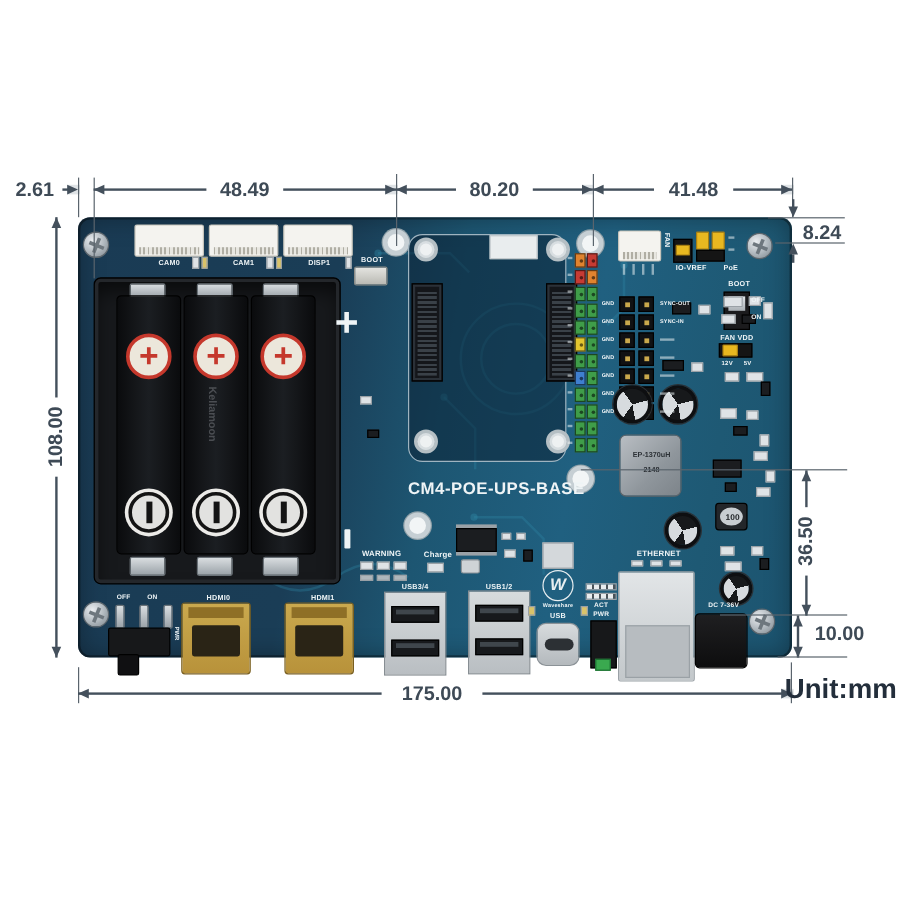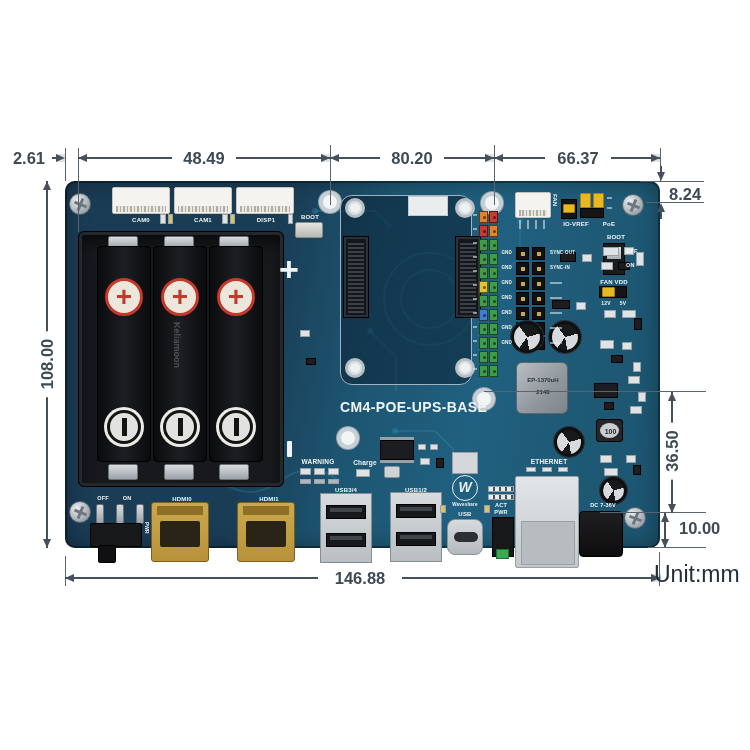--- a/index.html
+++ b/index.html
@@ -12,21 +12,21 @@
   .wit{position:absolute;background:#5a646d;z-index:40;}
   .arr{position:absolute;width:0;height:0;z-index:40;}
   .arr.r{border-top:4px solid transparent;border-bottom:4px solid transparent;border-left:9px solid #44505c;}
   .arr.l{border-top:4px solid transparent;border-bottom:4px solid transparent;border-right:9px solid #44505c;}
   .arr.u{border-left:4px solid transparent;border-right:4px solid transparent;border-bottom:9px solid #44505c;}
   .arr.d{border-left:4px solid transparent;border-right:4px solid transparent;border-top:9px solid #44505c;}
   .dtx{position:absolute;font-size:16.5px;font-weight:700;color:#3e4a56;background:#fff;
        text-align:center;line-height:1.15;padding:0 3px;z-index:41;}
   .dtv{position:absolute;font-size:16.5px;font-weight:700;color:#3e4a56;background:#fff;
        padding:0 8px;z-index:41;transform:translate(-50%,-50%) rotate(-90deg);white-space:nowrap;}
-  .unit{position:absolute;font-size:23px;font-weight:400;color:#232e3b;z-index:41;}
+  .unit{position:absolute;font-size:23px;font-weight:700;color:#232e3b;z-index:41;}
   
   .board{position:absolute;left:65px;top:181px;width:595px;height:367px;border-radius:10px;z-index:1;
     background:linear-gradient(100deg,#1a3b54 0%,#1a3d56 34%,#1d5672 50%,#206080 68%,#1e5974 86%,#1c5470 100%);
     box-shadow:inset 0 0 0 2px rgba(0,0,0,.35), inset 0 0 22px rgba(0,0,0,.35);}
   .traces{position:absolute;left:65px;top:181px;z-index:2;}
   .comp{position:absolute;z-index:10;}
   .sk{position:absolute;color:#eef4f6;font-weight:700;font-size:6px;line-height:1;
       text-align:center;letter-spacing:.2px;z-index:12;white-space:nowrap;}
   .skv{position:absolute;color:#eef4f6;font-weight:700;font-size:6px;line-height:1;
       writing-mode:vertical-rl;z-index:12;white-space:nowrap;}
@@ -342,21 +342,21 @@
   <div class="dtx" style="left:172px;top:149px;width:64px;">48.49</div>
 
   <div class="dl" style="left:330px;top:157px;width:164px;height:1.5px;"></div>
   <div class="arr l" style="left:330px;top:154px;"></div>
   <div class="arr r" style="left:485px;top:154px;"></div>
   <div class="dtx" style="left:380px;top:149px;width:64px;">80.20</div>
 
   <div class="dl" style="left:494px;top:157px;width:166px;height:1.5px;"></div>
   <div class="arr l" style="left:494px;top:154px;"></div>
   <div class="arr r" style="left:651px;top:154px;"></div>
-  <div class="dtx" style="left:545px;top:149px;width:66px;">66.37</div>
+  <div class="dtx" style="left:545px;top:149px;width:66px;">41.48</div>
 
   <div class="wit" style="left:640px;top:181px;width:64px;height:1.2px;"></div>
   <div class="wit" style="left:646px;top:202px;width:58px;height:1.2px;"></div>
   <div class="dl" style="left:660px;top:166px;width:2px;height:7px;"></div>
   <div class="arr d" style="left:657px;top:172px;"></div>
   <div class="arr u" style="left:657px;top:203px;"></div>
   <div class="dl" style="left:660px;top:212px;width:2px;height:7px;"></div>
   <div class="dtx" style="left:666px;top:185px;width:44px;background:none;text-align:left;">8.24</div>
 
   <div class="dl" style="left:46px;top:181px;width:1.5px;height:367px;"></div>
@@ -375,21 +375,21 @@
   <div class="arr u" style="left:661px;top:513px;"></div>
   <div class="arr d" style="left:661px;top:539px;"></div>
   <div class="wit" style="left:648px;top:547px;width:58px;height:1.2px;"></div>
   <div class="dtx" style="left:676px;top:519px;width:54px;background:none;text-align:left;">10.00</div>
 
   <div class="wit" style="left:65px;top:556px;width:1.2px;height:30px;"></div>
   <div class="wit" style="left:659px;top:552px;width:1.2px;height:34px;"></div>
   <div class="dl" style="left:65px;top:577px;width:595px;height:1.5px;"></div>
   <div class="arr l" style="left:65px;top:574px;"></div>
   <div class="arr r" style="left:651px;top:574px;"></div>
-  <div class="dtx" style="left:318px;top:569px;width:84px;">146.88</div>
+  <div class="dtx" style="left:318px;top:569px;width:84px;">175.00</div>
 
   <div class="unit" style="left:654px;top:561px;">Unit:mm</div>
 
 <div class="dash" style="left: 473px; top: 214px; width: 4px; height: 1.5px;"></div>
     <div class="dash" style="left: 473px; top: 228px; width: 4px; height: 1.5px;"></div>
     <div class="dash" style="left: 473px; top: 242px; width: 4px; height: 1.5px;"></div>
     <div class="dash" style="left: 473px; top: 256px; width: 4px; height: 1.5px;"></div>
     <div class="dash" style="left: 473px; top: 270px; width: 4px; height: 1.5px;"></div>
     <div class="dash" style="left: 473px; top: 284px; width: 4px; height: 1.5px;"></div>
     <div class="dash" style="left: 473px; top: 298px; width: 4px; height: 1.5px;"></div>

